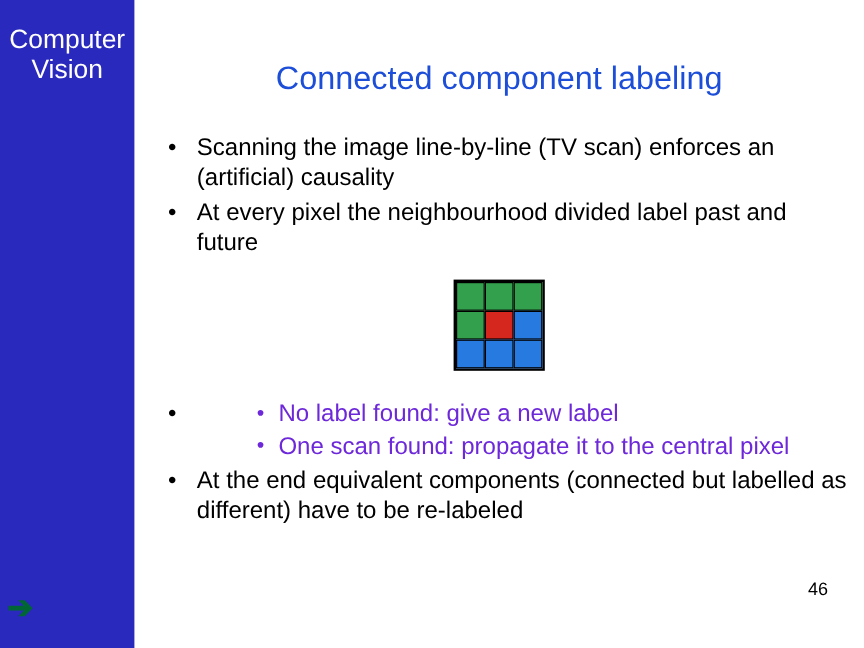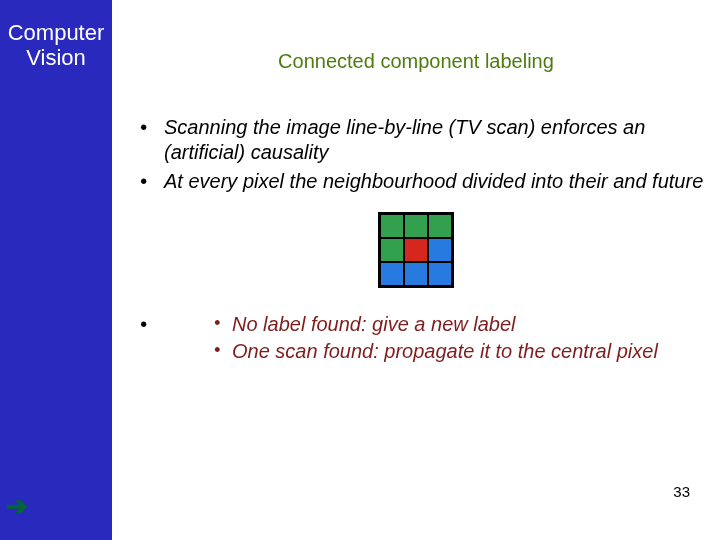--- a/index.html
+++ b/index.html
@@ -2,26 +2,26 @@
 <html><head>
 <meta charset="utf-8">
 <style>
   * { box-sizing: border-box; margin: 0; padding: 0; }
   html, body { width: 720px; height: 540px; font-family: Arial, Helvetica, sans-serif; background: #fff; overflow: hidden; }
   .slide { display: flex; width: 720px; height: 540px; position: relative; }
   .sidebar { width: 112px; height: 540px; background: #2929bd; color: #fff; text-align: center; padding-top: 20px; position: relative; flex-shrink: 0; }
   .sidebar-title { font-size: 22px; line-height: 1.15; }
   .arrow-icon { position: absolute; bottom: 18px; left: 6px; font-size: 26px; color: #006633; font-weight: bold; }
   .main { flex: 1; padding: 0 8px 0 8px; position: relative; }
-  .title { text-align: center; font-size: 20px; color: #4d7c0f; margin-top: 50px; margin-bottom: 42px; font-weight: normal; }
+  .title { text-align: center; font-size: 27px; color: #1d4ed8; margin-top: 50px; margin-bottom: 30px; font-weight: normal; }
   ul.bullets { list-style: none; }
-  ul.bullets > li { position: relative; padding-left: 44px; font-size: 20px; color: #000; line-height: 1.25; margin-bottom: 4px; font-style: italic; }
+  ul.bullets > li { position: relative; padding-left: 44px; font-size: 20px; color: #000; line-height: 1.25; margin-bottom: 4px; }
   ul.bullets > li::before { content: "•"; position: absolute; left: 20px; top: 0; font-size: 20px; }
   ul.sub { list-style: none; margin-top: 2px; }
-  ul.sub > li { position: relative; padding-left: 68px; font-size: 20px; color: #7f1d1d; line-height: 1.25; margin-bottom: 2px; }
+  ul.sub > li { position: relative; padding-left: 68px; font-size: 20px; color: #6d28d9; line-height: 1.25; margin-bottom: 2px; }
   ul.sub > li::before { content: "•"; position: absolute; left: 50px; top: 0; font-size: 18px; }
   .grid-wrap { display: flex; justify-content: center; margin: 18px 0 24px 0; }
   .pixel-grid { border: 2px solid #000; display: grid; grid-template-columns: repeat(3, 24px); grid-template-rows: repeat(3, 24px); }
   .pixel-grid div { border: 1px solid #000; }
   .g { background: #33a04d; }
   .r { background: #d6271f; }
   .b { background: #277be0; }
   .pagenum { position: absolute; right: 30px; bottom: 40px; font-size: 15px; color: #000; }
 </style>
 </head>
@@ -33,21 +33,21 @@
       <span>Computer</span><br>
       <span>Vision</span>
     </div>
     <div class="arrow-icon">➔</div>
   </div>
   <div class="main">
     <h1 class="title">Connected component labeling</h1>
 
     <ul class="bullets">
       <li>Scanning the image line-by-line (TV scan) enforces an (artificial) causality</li>
-      <li>At every pixel the neighbourhood divided into their and future</li>
+      <li>At every pixel the neighbourhood divided label past and future</li>
     </ul>
 
     <div class="grid-wrap">
       <div class="pixel-grid" id="pixel-grid">
           <div class="g"></div>
           <div class="g"></div>
           <div class="g"></div>
           <div class="g"></div>
           <div class="r"></div>
           <div class="b"></div>
@@ -57,17 +57,18 @@
         </div>
     </div>
 
     <ul class="bullets">
       <li>
         <ul class="sub">
           <li>No label found: give a new label</li>
           <li>One scan found: propagate it to the central pixel</li>
         </ul>
       </li>
+      <li>At the end equivalent components (connected but labelled as different) have to be re-labeled</li>
     </ul>
 
-    <div class="pagenum">33</div>
+    <div class="pagenum">46</div>
   </div>
 </div>
 
 </body></html>

